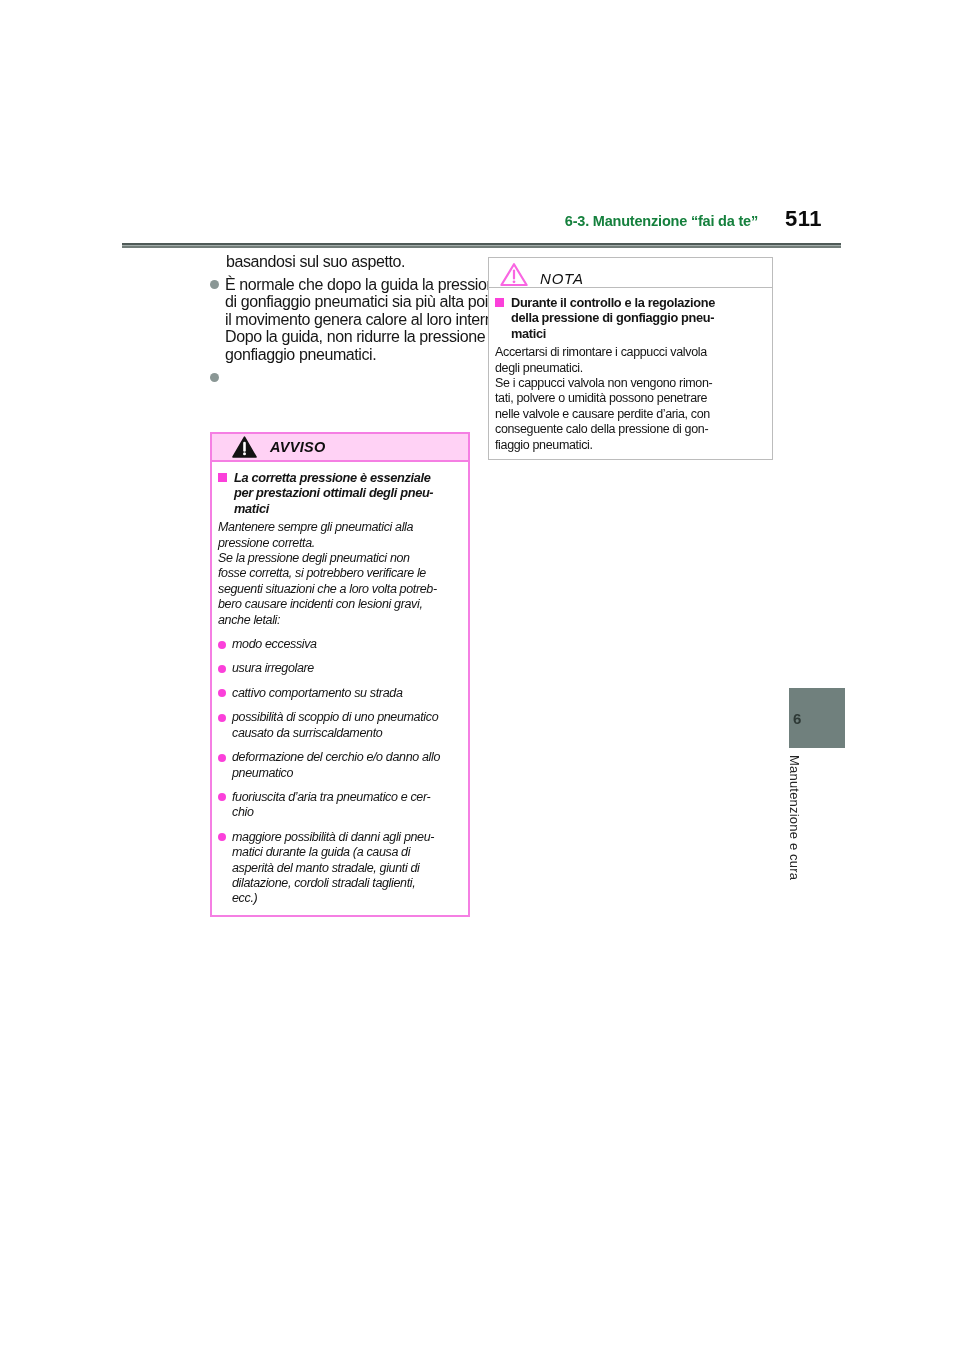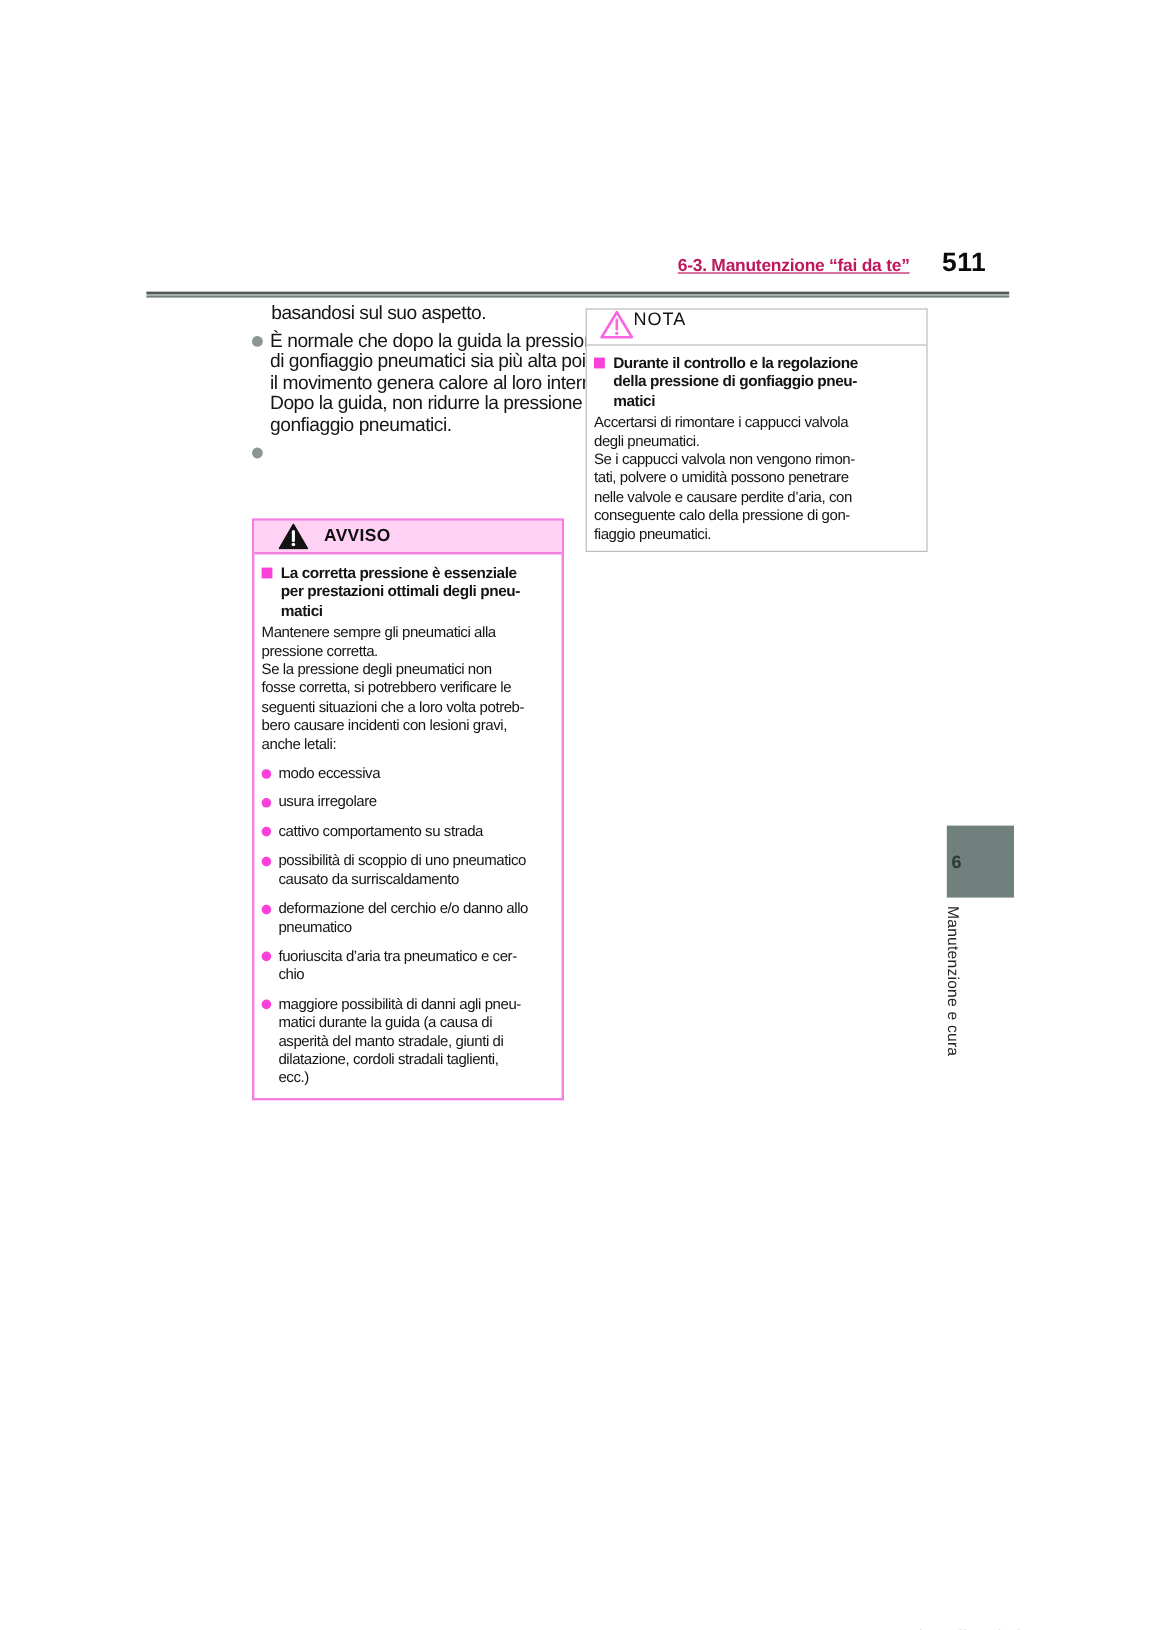--- a/index.html
+++ b/index.html
@@ -9,21 +9,21 @@
     font-family:"Liberation Sans", sans-serif;
     color:#161616; overflow:hidden;
   }
   .page { position:absolute; inset:0; background:#fff; }
 
   
   .page-header {
     position:absolute; top:206px; left:122px; width:700px;
     display:flex; justify-content:flex-end; align-items:baseline; gap:27px;
   }
-  .section-title { font-weight:bold; font-size:14.5px; letter-spacing:-0.2px; color:#be185d; white-space:pre;text-decoration:underline; }
+  .section-title { font-weight:bold; font-size:14.5px; letter-spacing:-0.2px; color:#15803d; white-space:pre; }
   .page-number  { font-weight:bold; font-size:22px; letter-spacing:0.5px; color:#0b0b0b; }
   .rule {
     position:absolute; left:122px; top:243px; width:719px; height:5px;
     background:linear-gradient(to bottom,#4f5a57 0 36%,#a3adaa 36% 68%,#727d79 68% 100%);
   }
 
   
   .lines { white-space:pre; }
   .bullet-para { display:flex; gap:6px; }
   .dot { flex:0 0 auto; width:9px; height:9px; border-radius:50%; margin-top:4.5px; }
@@ -43,38 +43,38 @@
   .box-body {
     padding:8px 5px 8px 6px;
     font-size:12.5px; line-height:15.4px; letter-spacing:-0.35px; color:#141414;
   }
   .box-heading { display:flex; gap:7px; font-weight:bold; font-size:12.8px; }
   .box-para { margin-top:4px; }
 
   
   .warning-box {
     position:absolute; left:210px; top:432px; width:260px;
-    border:2px solid var(--magenta-border); background:#fff;
+    border:2px solid var(--magenta-border); background:#fff;font-style:italic;
   }
   .warning-header {
     height:28px; background:var(--pink);
     border-bottom:2px solid var(--magenta-border);
     display:flex; align-items:center; gap:13px; padding-left:20px;
   }
   .warning-title { font-weight:bold; font-size:14.5px; letter-spacing:0.3px; color:#0f0f0f; }
   .warning-box .bullet-para { margin-top:9px; }
 
   
   .note-box {
     position:absolute; left:488px; top:257px; width:285px;
     border:1px solid var(--box-gray); background:#fff;
   }
   .note-header {
     height:30px; border-bottom:1px solid var(--box-gray);
-    display:flex; align-items:flex-start; padding-left:11px;
+    display:flex; align-items:flex-end; gap:12px; padding-left:11px;font-style:italic;
   }
   .note-title { font-size:15px; letter-spacing:0.8px; color:#101010; }
   .note-box .box-body { padding:7px 5px 6px 6px; }
 
   
   .chapter-tab {
     position:absolute; left:789px; top:688px; width:56px; height:60px;
     background:var(--tab-gray); display:flex; align-items:center;
   }
   .chapter-number { font-size:15px; font-weight:bold; color:#2e3936; padding-left:4px; }

